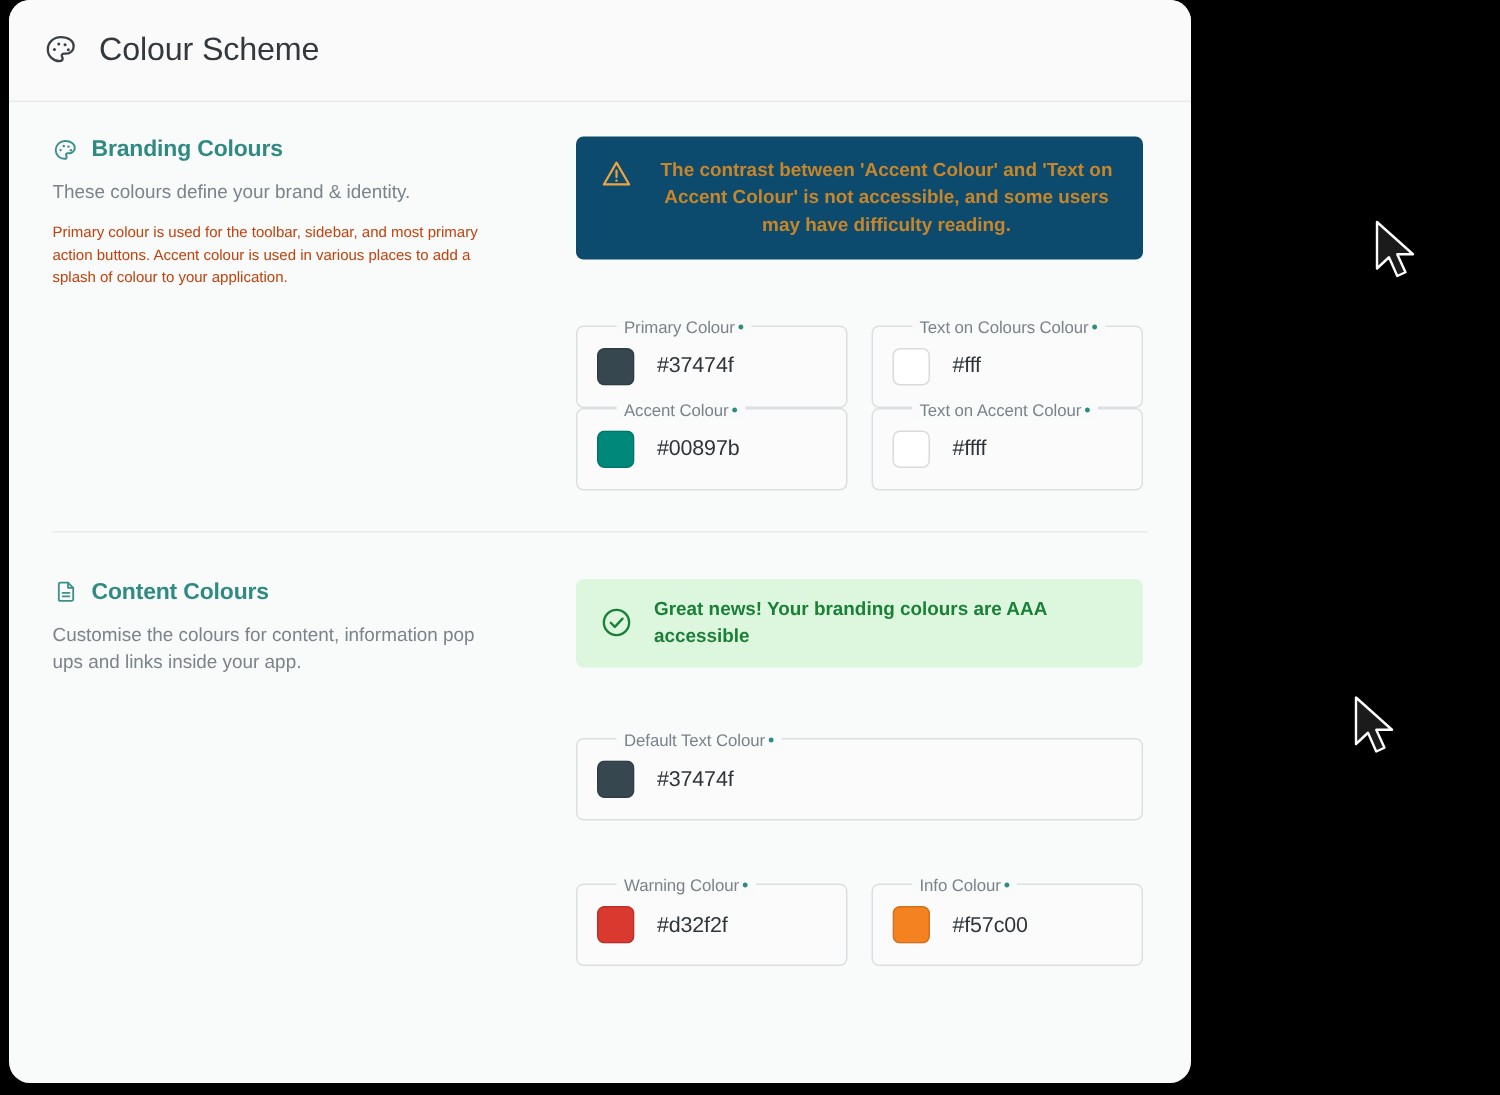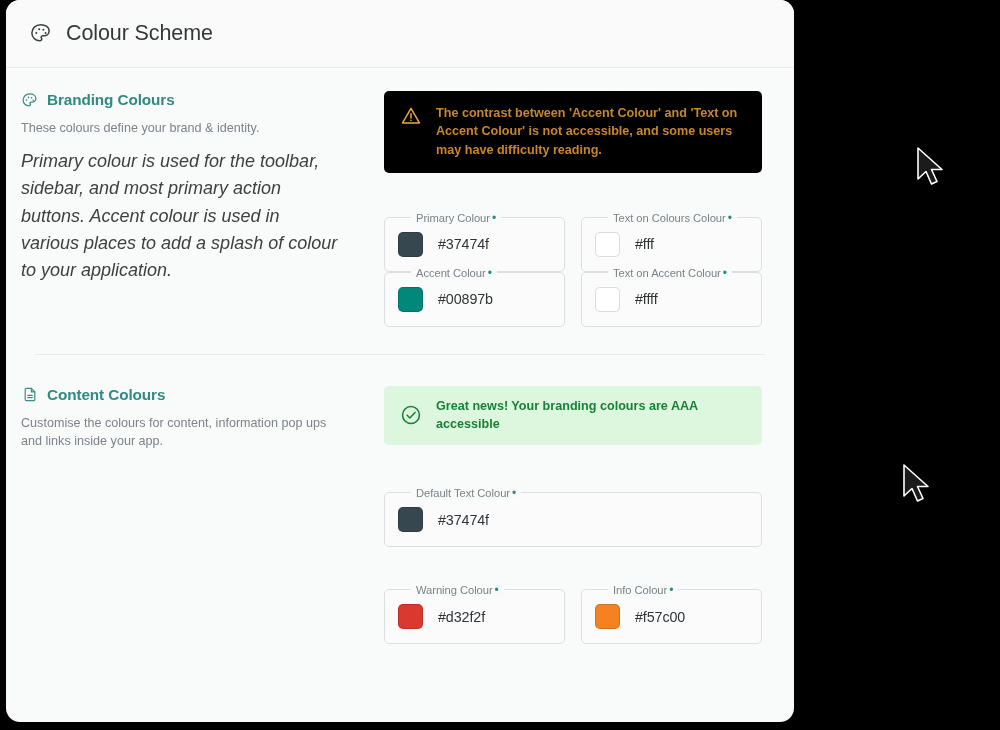--- a/index.html
+++ b/index.html
@@ -53,21 +53,21 @@
 
   .section {
     position: relative;
     display: flex;
     padding: 0;
   }
 
   .section-aside {
     width: 378px;
     flex: 0 0 378px;
-    padding-left: 15px;
+    padding-left: 29px;
     padding-right: 46px;
   }
   .section-head {
     display: flex;
     align-items: center;
     gap: 9px;
   }
   .section-head-icon {
     color: #3a8f87;
     width: 17px; height: 17px;
@@ -81,41 +81,41 @@
     letter-spacing: -0.1px;
   }
   .section-lead {
     margin-top: 11px;
     font-size: 12.6px;
     line-height: 1.42;
     color: #7c838a;
   }
   .section-desc {
     margin-top: 10px;
-    font-size: 18px;
+    font-size: 10px;
     line-height: 1.52;
-    color: #404040;
-    font-style: italic;
+    color: #c2410c;
   }
 
   .section-main {
     flex: 1 1 auto;
     padding-right: 32px;
   }
 
   
   .alert {
     display: flex;
     align-items: flex-start;
     border-radius: 5px;
     padding: 13px 16px 14px 16px;
     gap: 14px;
   }
   .alert-warning {
-    background: #000000;
+    background: #0c4a6e;
+    text-align: center;
   }
   .alert-success {
     background: #ddf7df;
     align-items: center;
     padding: 11px 16px 12px 16px;
   }
   .alert-icon { flex: 0 0 auto; width: 22px; height: 22px; display:flex; align-items:center; justify-content:center; }
   .alert-warning .alert-icon { color: #eda542; margin-top: 1px; }
   .alert-success .alert-icon { color: #1a7f37; }
   .alert-text {

